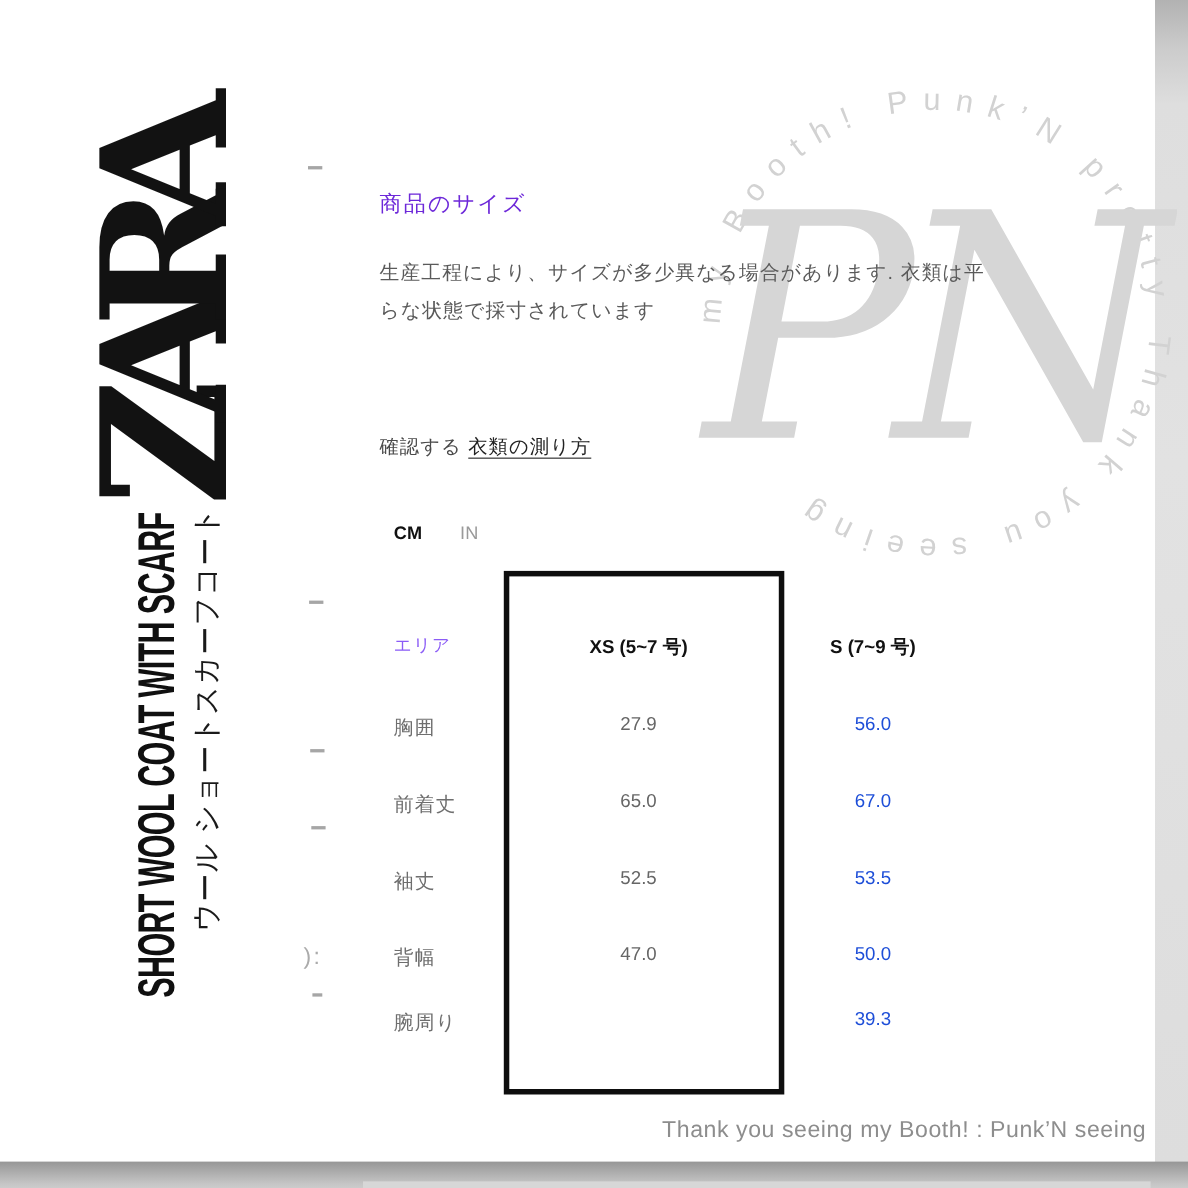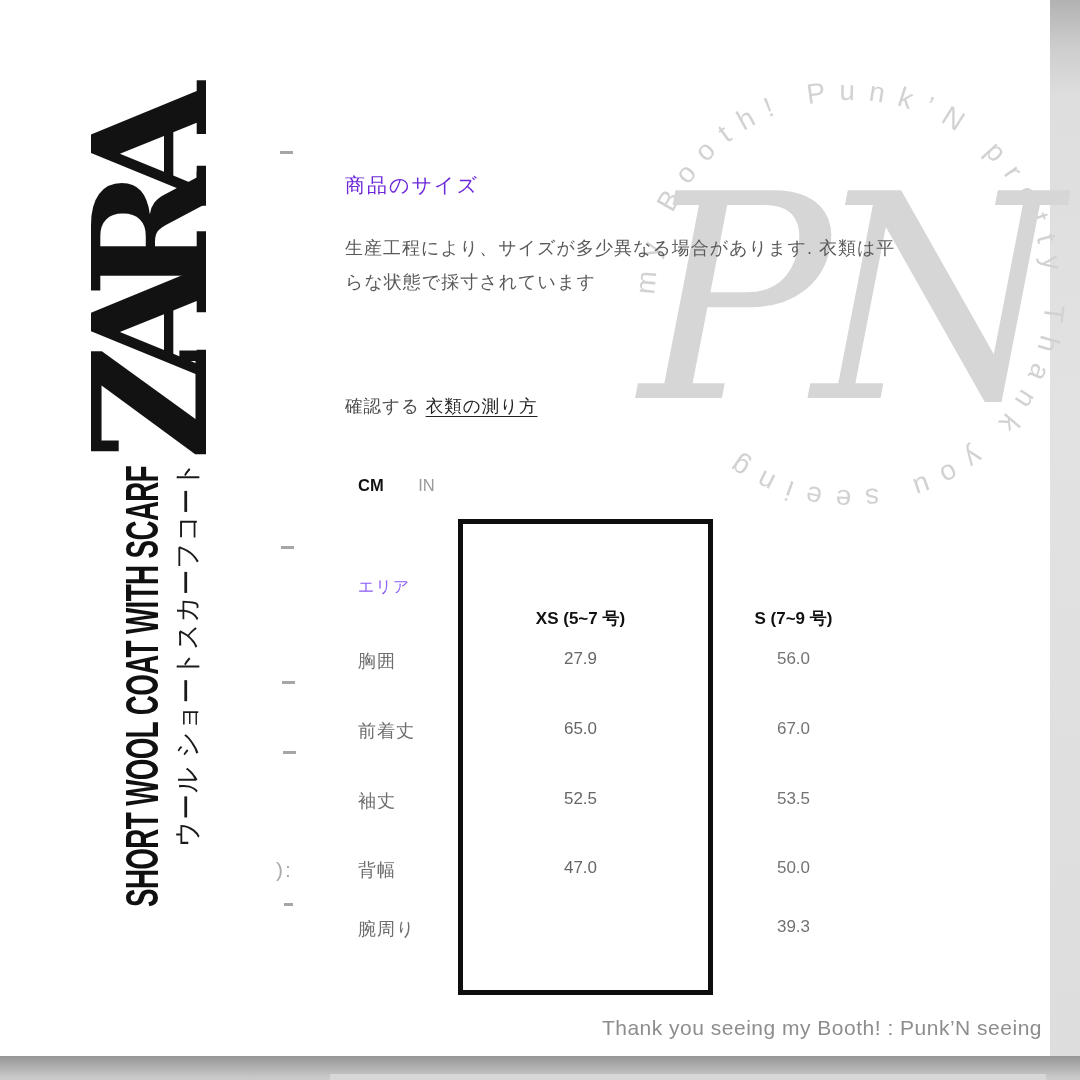--- a/index.html
+++ b/index.html
@@ -32,23 +32,23 @@
   .checkline{position:absolute;left:345px;top:394px;font-size:17.5px;color:#4a4a4a;letter-spacing:1px;}
   .measure-link{color:#222;text-decoration:underline;text-underline-offset:4px;cursor:pointer;}
   .units{position:absolute;left:358px;top:476px;font-size:16.5px;}
   .unit-cm{font-weight:700;color:#111;}
   .unit-in{color:#9a9a9a;margin-left:30px;}
 
   
   .trow{position:absolute;left:0;width:1050px;height:24px;}
   .col-area{position:absolute;left:358px;color:#6e6e6e;font-size:18px;letter-spacing:1px;}
   .col-xs{position:absolute;left:460px;width:241px;text-align:center;color:#666;font-size:17px;}
-  .col-s{position:absolute;left:701px;width:185px;text-align:center;color:#737373;font-size:17px;}
+  .col-s{position:absolute;left:701px;width:185px;text-align:center;color:#1d4ed8;font-size:17px;}
   .thead .col-area{color:#8b5cf6;font-size:16px;}
-  .thead .col-xs,.thead .col-s{font-weight:700;color:#111;font-size:17px;margin-top:30px;}
+  .thead .col-xs,.thead .col-s{font-weight:700;color:#111;font-size:17px;}
   .xs-box{position:absolute;left:458px;top:519px;width:245px;height:466px;border:5px solid #0e0e0e;}
 
   
   .wm-svg{position:absolute;left:630px;top:75px;}
 
   
   .frag{position:absolute;width:13px;height:3px;background:#a6a6a6;}
   .frag-text{position:absolute;font-size:21px;color:#ababab;letter-spacing:2px;}
 
   .footer-credit{position:absolute;right:38px;top:1016px;font-size:21px;color:#8d8d8d;

